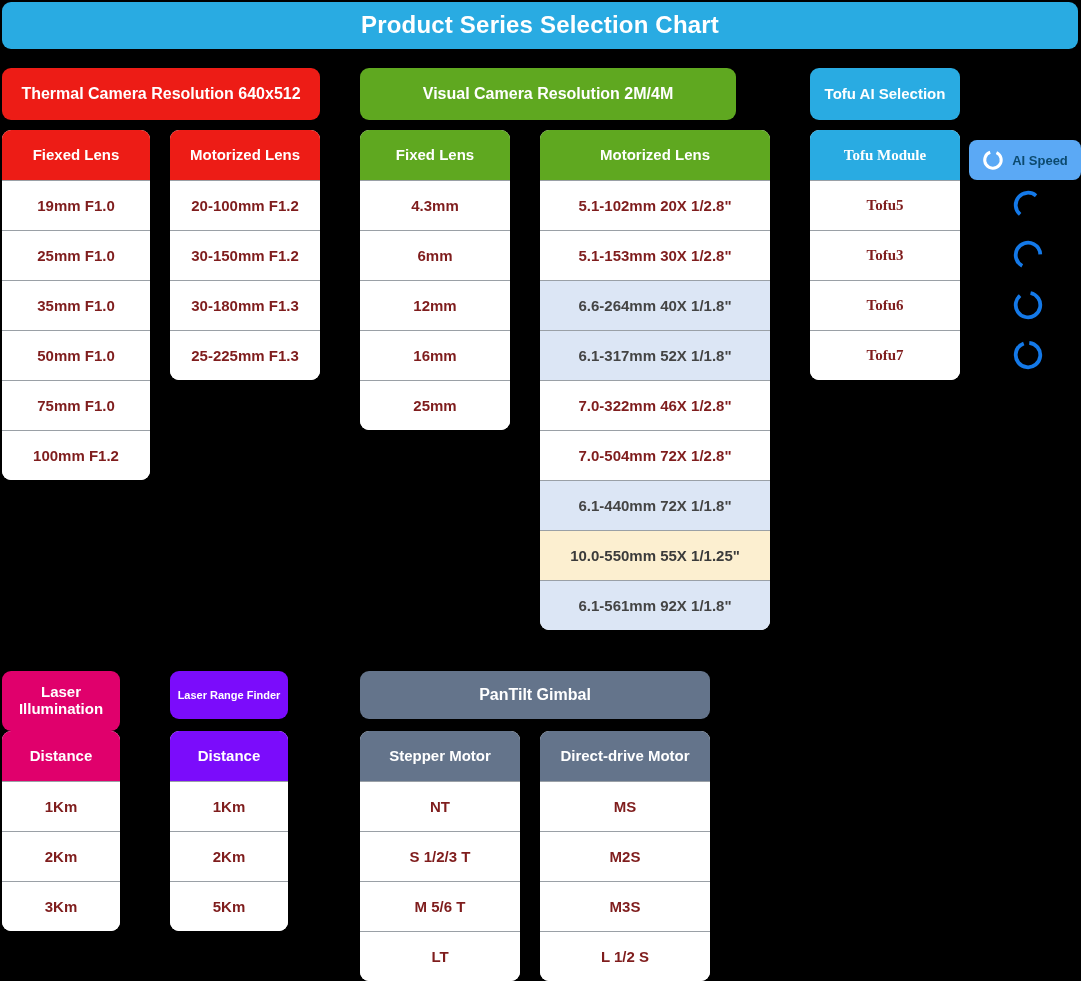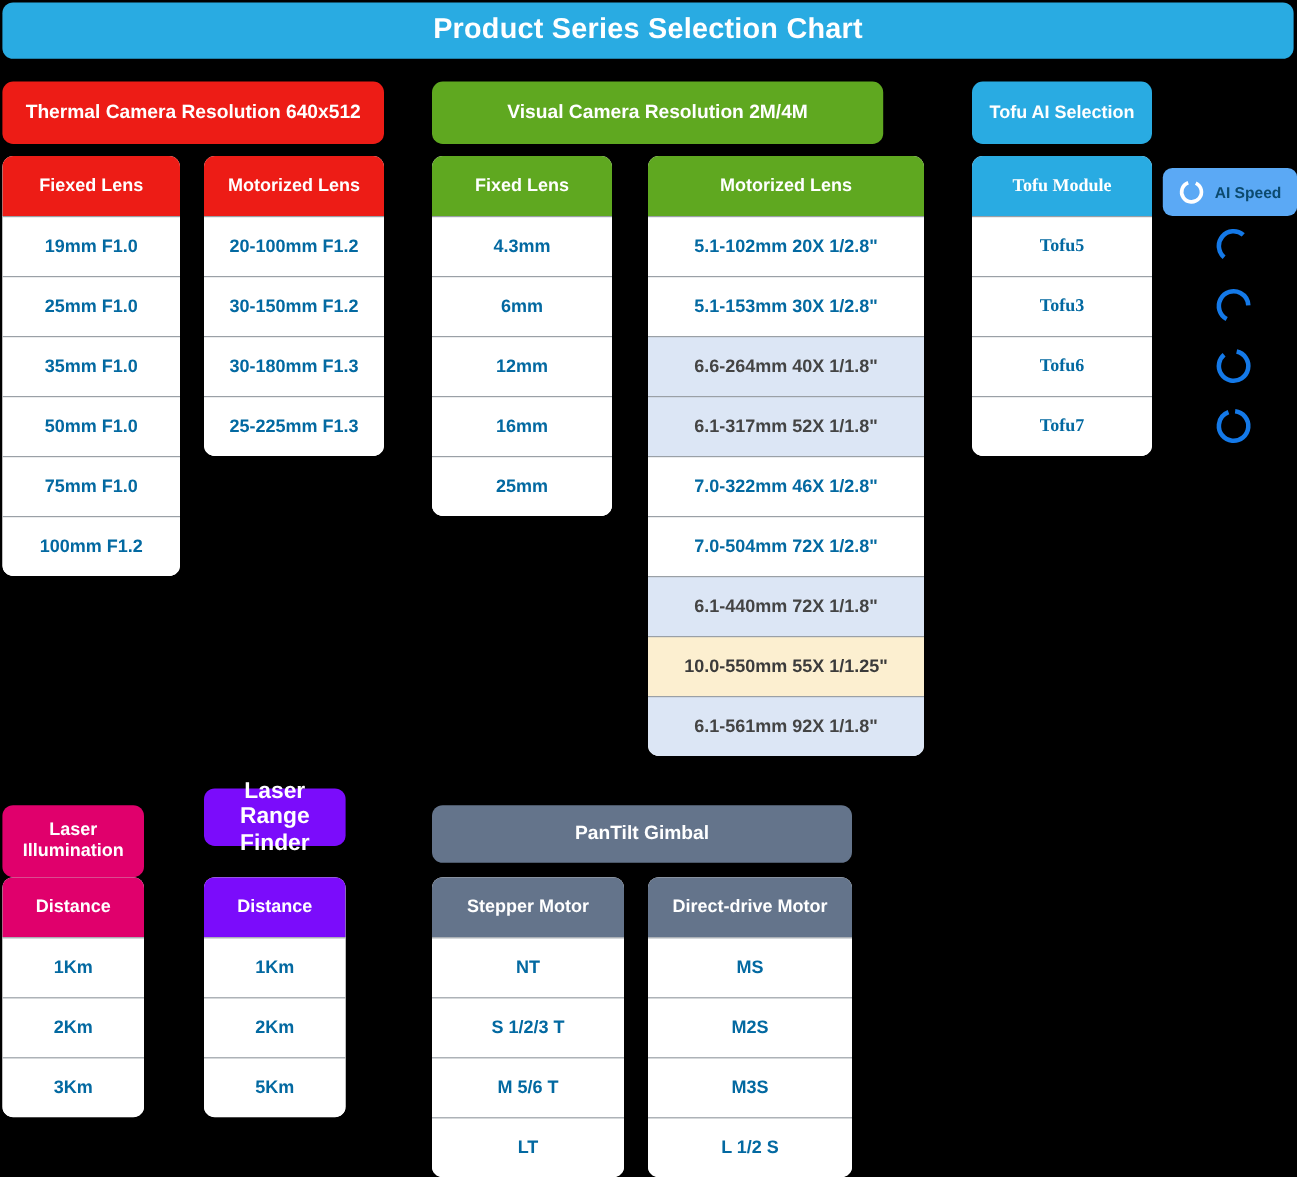--- a/index.html
+++ b/index.html
@@ -35,21 +35,21 @@
     letter-spacing: .2px;
   }
 
   
   .grp-thermal { left: 2px;   top: 68px;  width: 318px; height: 52px; background: #ED1C16; font-size: 16px; }
   .grp-visual  { left: 360px; top: 68px;  width: 376px; height: 52px; background: #5FA820; font-size: 16px; }
   .grp-tofu    { left: 810px; top: 68px;  width: 150px; height: 52px; background: #29ABE2; font-size: 15px; text-align: right; }
   .grp-gimbal  { left: 360px; top: 671px; width: 350px; height: 48px; background: #64748B; font-size: 16px; }
 
   .grp-laserill { left: 2px;   top: 671px; width: 118px; height: 60px; background: #E0006C; font-size: 15px; }
-  .grp-lrf      { left: 170px; top: 657px; width: 118px; height: 48px; background: #7B0CFB; font-size: 19px; }
+  .grp-lrf      { left: 170px; top: 671px; width: 118px; height: 48px; background: #7B0CFB; font-size: 11px; }
 
   
   .col {
     position: absolute;
     border-radius: 9px;
     overflow: hidden;
     background: #ffffff;
   }
   .col .col-head {
     display: flex;
@@ -64,21 +64,21 @@
     padding: 16px 4px;
   }
   .col .cell {
     display: flex;
     align-items: center;
     justify-content: center;
     text-align: center;
     height: 50px;
     font-size: 15px;
     font-weight: bold;
-    color: #0369a1;
+    color: #7f1d1d;
     background: #ffffff;
     border-top: 1px solid #9aa0a6;
     padding: 0 4px;
     white-space: nowrap;
   }
   .col .cell:first-of-type { border-top: none; }
   .col .cell.hl-blue   { background: #DCE6F5; color: #444; }
   .col .cell.hl-yellow { background: #FCEFD0; color: #3b3b3b; }
 
   

